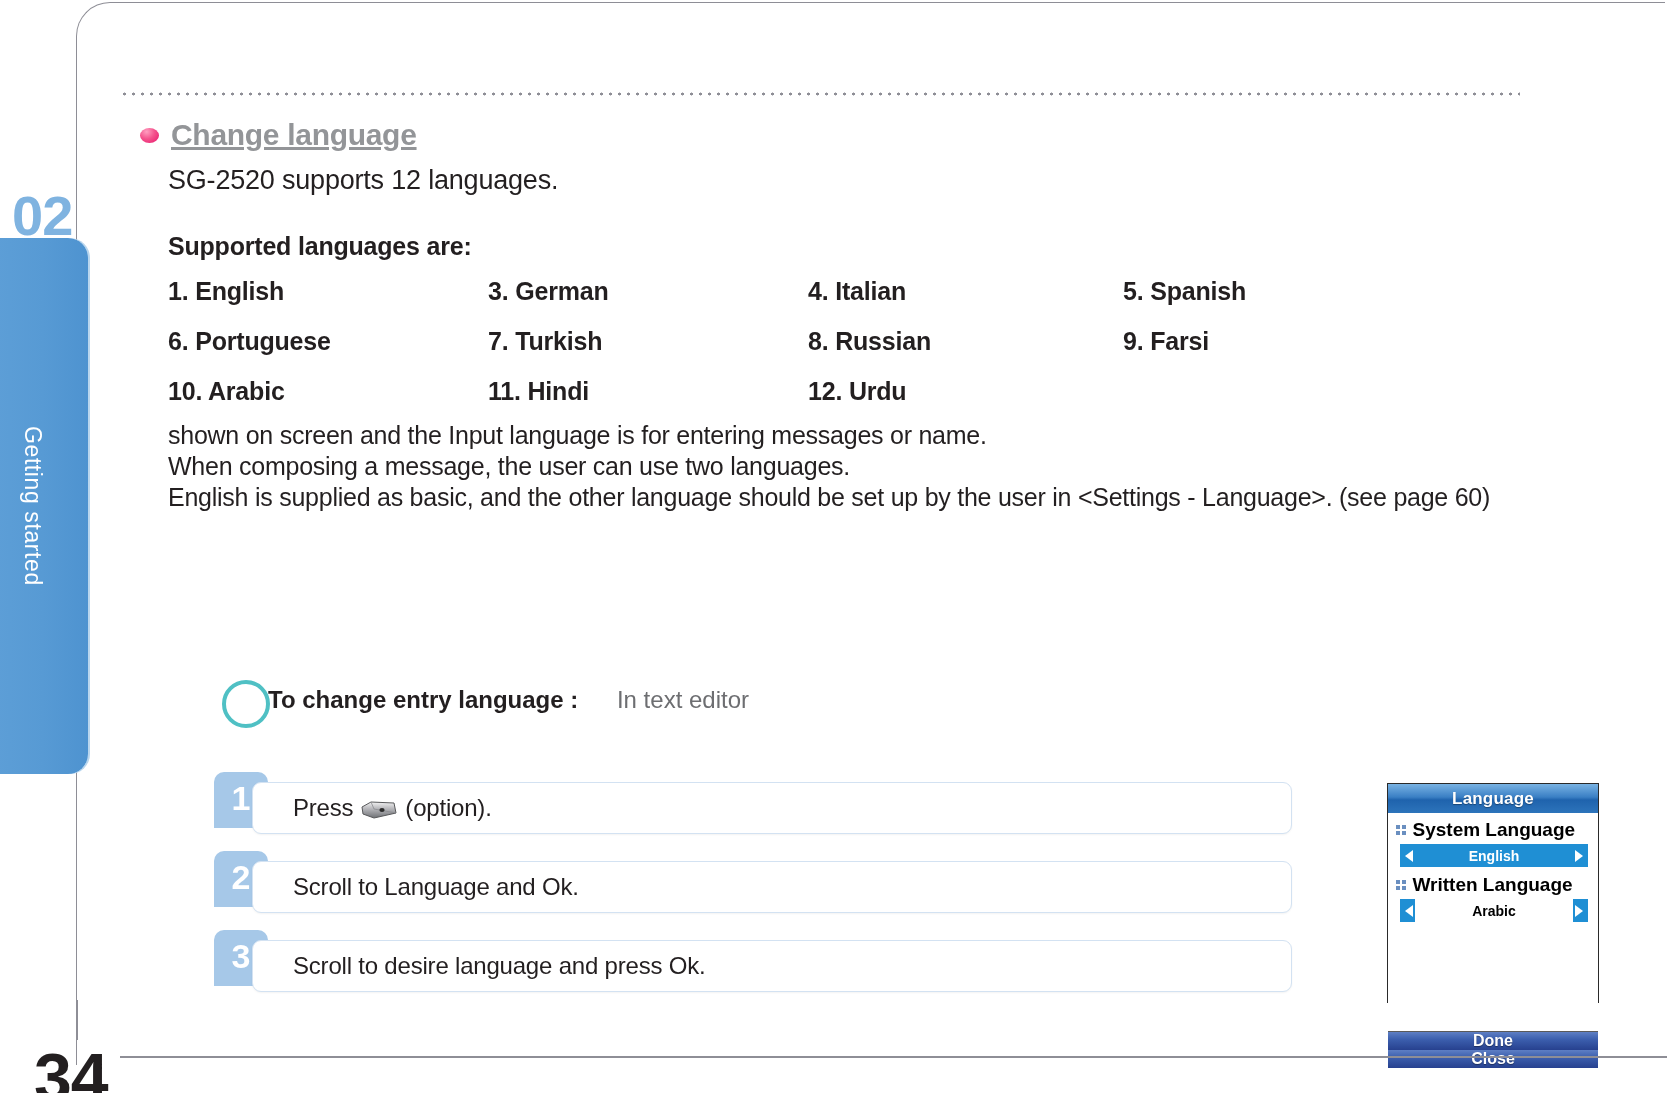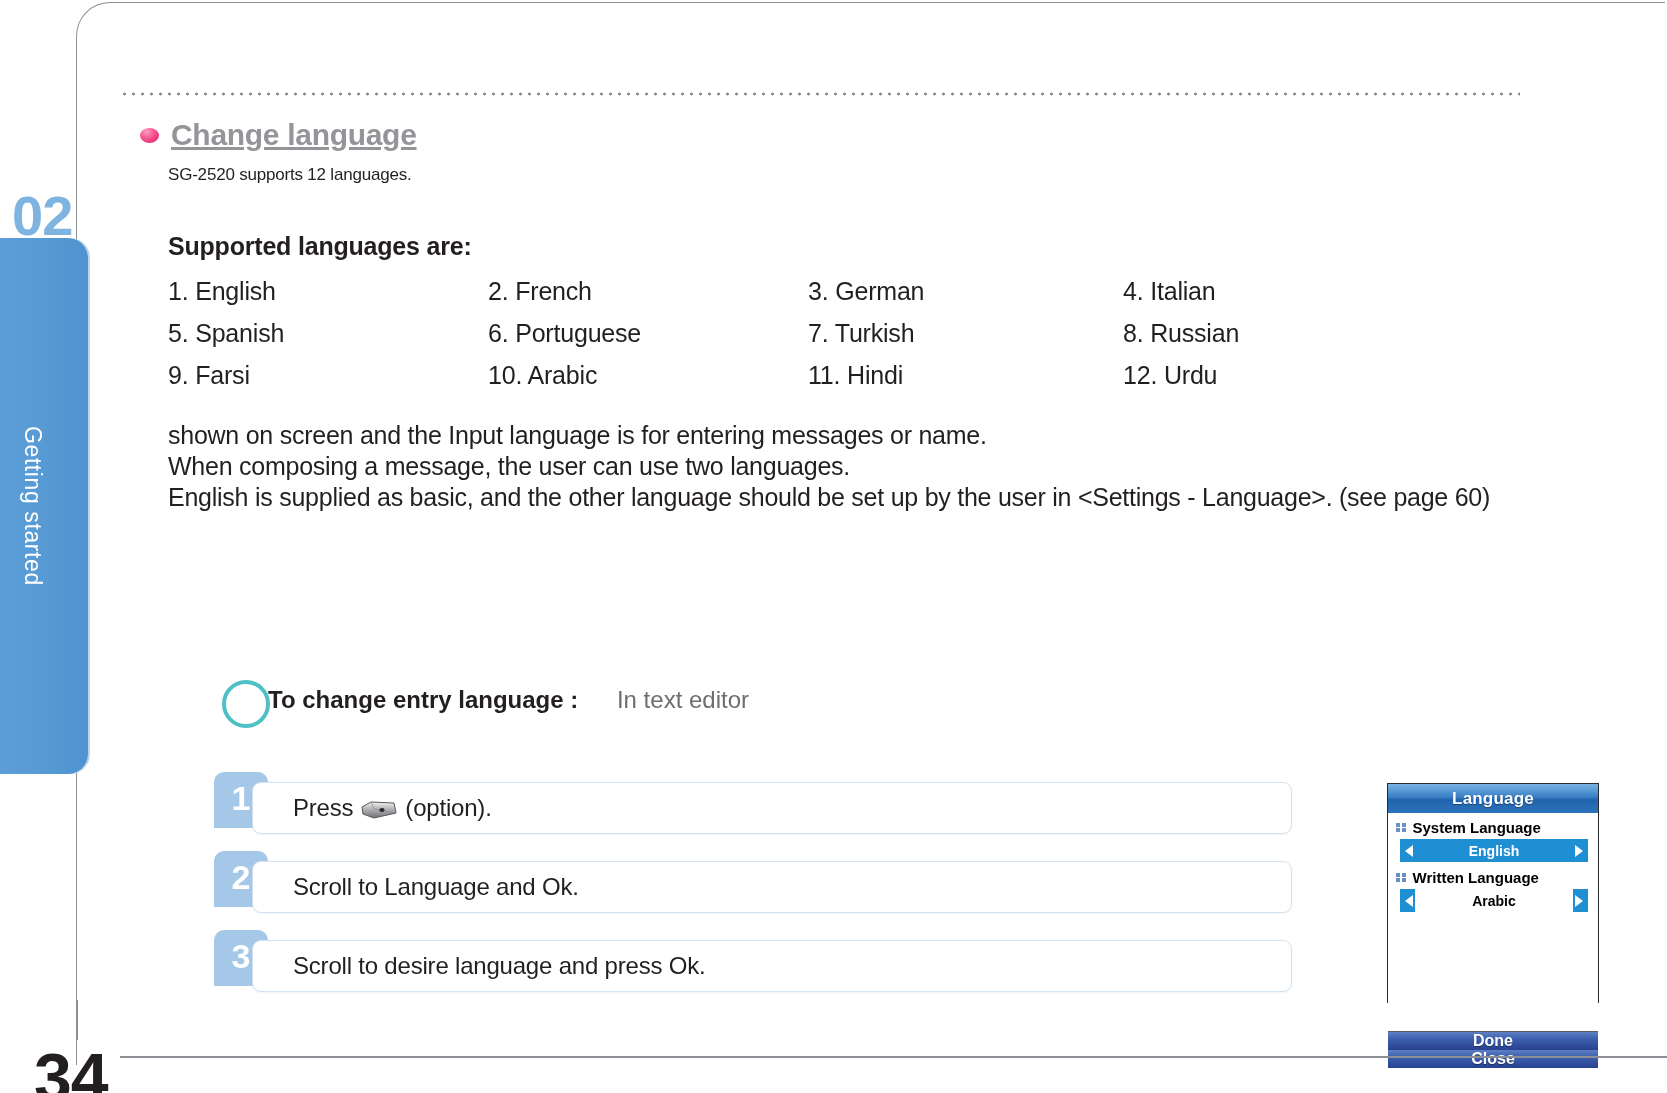--- a/index.html
+++ b/index.html
@@ -101,42 +101,43 @@
     font-weight: bold;
     color: #939598;
     letter-spacing: -0.3px;
     text-decoration: underline;
   }
 
   #intro-line {
     position: absolute;
     left: 168px;
     top: 165px;
-    font-size: 17px;
+    font-size: 27px;
     letter-spacing: -0.2px;
   }
   #supported-heading {
     position: absolute;
     left: 168px;
     top: 232px;
     font-size: 25px;
     font-weight: bold;
     letter-spacing: -0.2px;
   }
 
   #lang-grid {
     position: absolute;
     left: 168px;
     top: 277px;
     width: 1340px;
     display: grid;
     grid-template-columns: 320px 320px 315px 320px;
-    row-gap: 13px;
+    row-gap: 21px;
     font-size: 25px;
     letter-spacing: -0.2px;
+    font-weight: bold;
   }
   .lang-cell { white-space: nowrap; }
 
   #paragraph-block {
     position: absolute;
     left: 168px;
     top: 420px;
     width: 1370px;
     font-size: 25px;
     line-height: 31px;
@@ -250,21 +251,21 @@
   #screen-body {
     height: 212px;
     background: #ffffff;
     padding: 6px 0 0 0;
   }
   .field-label {
     display: flex;
     align-items: center;
     gap: 7px;
     padding-left: 8px;
-    font-size: 15px;
+    font-size: 19px;
     font-weight: bold;
     color: #000000;
     margin-bottom: 3px;
   }
   .dots-glyph {
     display: inline-grid;
     grid-template-columns: 4px 4px;
     grid-template-rows: 4px 4px;
     gap: 1.5px;
   }
@@ -361,21 +362,20 @@
 <div id="section-heading">
   <span class="bullet-dot"></span>
   <span id="section-heading-text">Change language</span>
 </div>
 
 <div id="intro-line">SG-2520 supports 12 languages.</div>
 <div id="supported-heading">Supported languages are:</div>
 
 <div id="lang-grid">
   <div class="lang-cell">1. English</div>
-  <div class="lang-cell">2. French</div>
   <div class="lang-cell">3. German</div>
   <div class="lang-cell">4. Italian</div>
   <div class="lang-cell">5. Spanish</div>
   <div class="lang-cell">6. Portuguese</div>
   <div class="lang-cell">7. Turkish</div>
   <div class="lang-cell">8. Russian</div>
   <div class="lang-cell">9. Farsi</div>
   <div class="lang-cell">10. Arabic</div>
   <div class="lang-cell">11. Hindi</div>
   <div class="lang-cell">12. Urdu</div>

